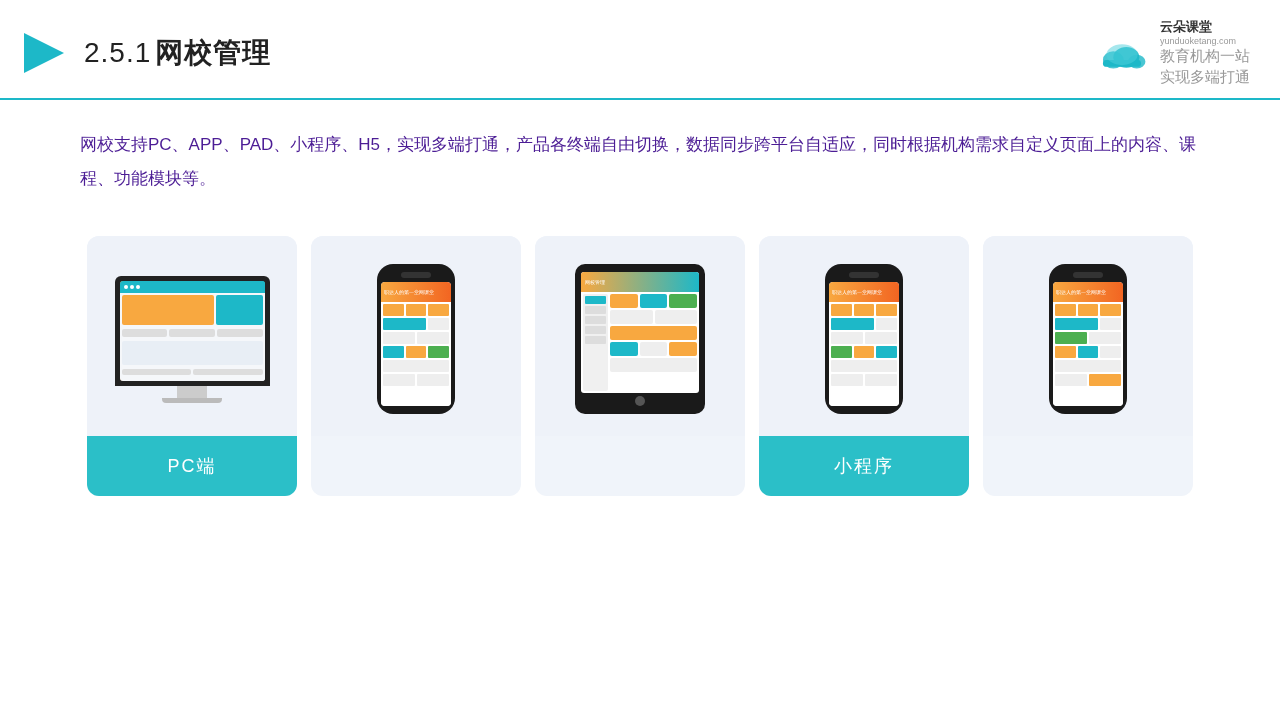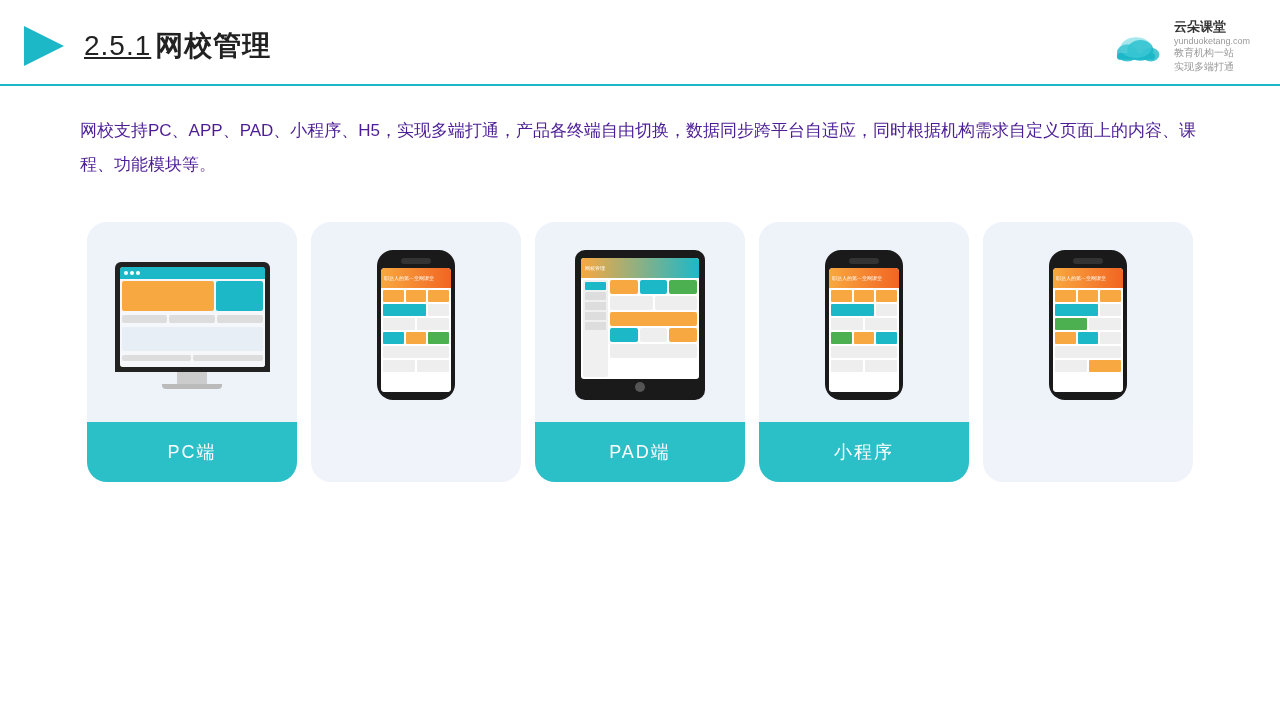--- a/index.html
+++ b/index.html
@@ -31,21 +31,20 @@
     }
     .page-title {
       font-size: 28px;
       font-weight: bold;
       color: #222;
       letter-spacing: 1px;
     }
     .page-title span.num {
       font-weight: normal;
       margin-right: 4px;
-      text-decoration: underline;
     }
     .logo-area {
       display: flex;
       align-items: center;
       gap: 12px;
     }
     .logo-cloud {
       width: 52px;
       height: 36px;
     }
@@ -57,21 +56,21 @@
     .logo-name {
       font-size: 13px;
       color: #333;
       font-weight: bold;
     }
     .logo-url {
       font-size: 9px;
       color: #999;
     }
     .logo-slogan {
-      font-size: 10px;
+      font-size: 15px;
       color: #999;
       line-height: 1.4;
       text-align: right;
       font-family: Liberation Serif, serif;
     }
 
     
     .description {
       padding: 28px 80px 10px 80px;
       font-size: 17px;
@@ -83,21 +82,21 @@
     .cards-area {
       display: flex;
       gap: 14px;
       padding: 20px 70px;
       margin-top: 10px;
       justify-content: center;
     }
 
     .card {
       background: #f0f4fa;
-      border-radius: 20px;
+      border-radius: 12px;
       width: 210px;
       display: flex;
       flex-direction: column;
       align-items: center;
       overflow: hidden;
       flex-shrink: 0;
     }
 
     .card-image-area {
       width: 100%;
@@ -475,21 +474,20 @@
               </div>
               <div class="tablet-main-row">
                 <div class="tablet-block gray" style="flex:3;"></div>
               </div>
             </div>
           </div>
         </div>
         <div class="tablet-home-btn"></div>
       </div>
     </div>
-    <div class="card-label">PAD端</div>
   </div>
 
   <div class="card">
     <div class="card-image-area">
       <div class="phone-mockup">
         <div class="phone-notch"></div>
         <div class="phone-screen">
           <div class="phone-screen-top">
             <div style="color:#fff; font-size:5px; flex:1; overflow:hidden;">职达人的第一堂网课堂</div>
           </div>

